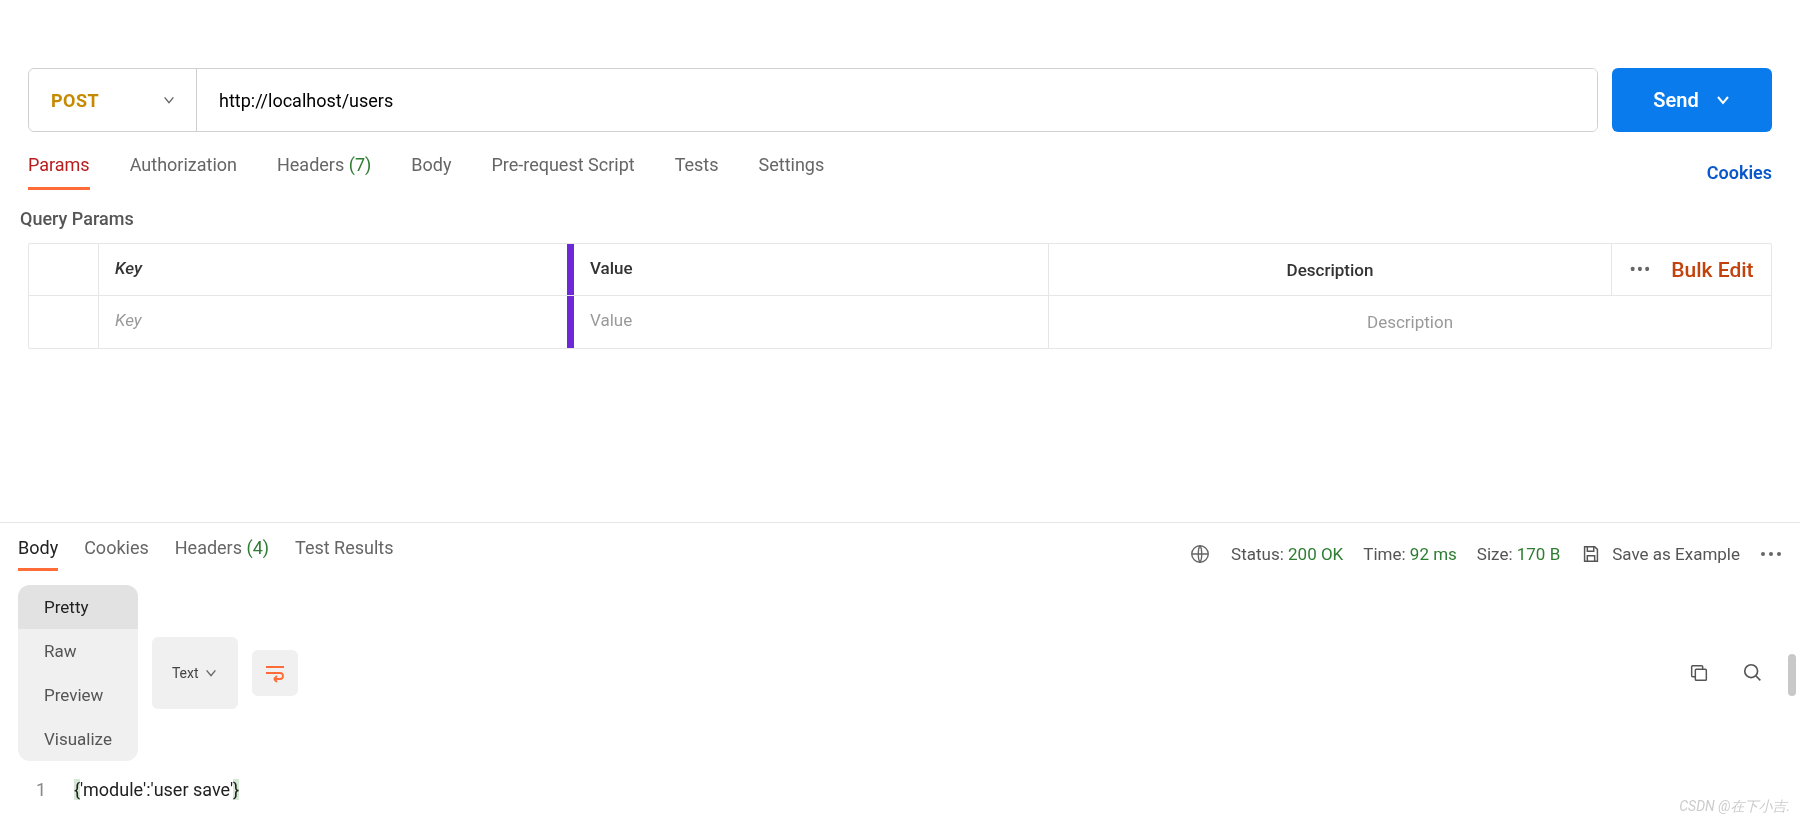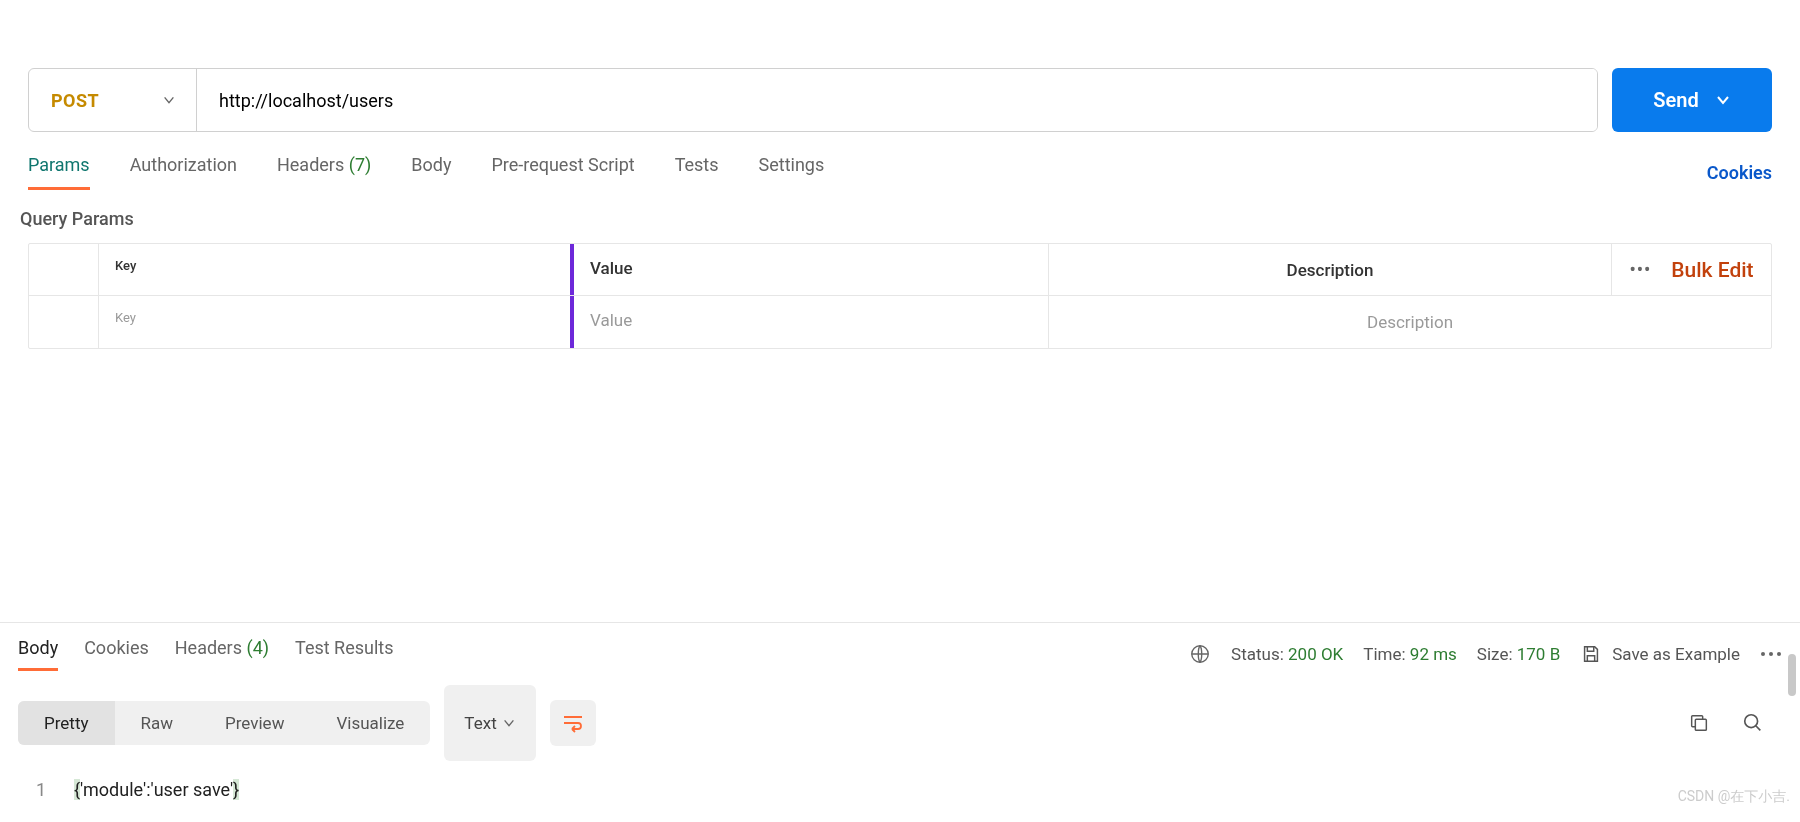--- a/index.html
+++ b/index.html
@@ -8,62 +8,62 @@
 .request-bar { display: flex; gap: 14px; padding: 24px 28px 0 28px; align-items: stretch; margin-top: 44px; }
 .url-group { flex: 1; display: flex; border: 1px solid #d0d0d0; border-radius: 6px; overflow: hidden; height: 64px; }
 .method-select { width: 168px; display: flex; align-items: center; justify-content: space-between; padding: 0 20px 0 22px; border-right: 1px solid #d0d0d0; cursor: pointer; }
 .method-label { font-weight: 700; font-size: 18px; color: #c58a00; letter-spacing: 0.5px; }
 .chevron { width: 14px; height: 14px; }
 .url-input { flex: 1; border: none; outline: none; font-size: 18px; padding: 0 22px; }
 .send-btn { width: 160px; background: #097bed; color: #fff; border: none; border-radius: 6px; display: flex; align-items: center; justify-content: center; gap: 16px; font-size: 20px; font-weight: 600; cursor: pointer; padding: 0 26px; }
 
 .req-tabs { display: flex; align-items: center; padding: 22px 28px 0 28px; gap: 40px; border-bottom: none; }
 .req-tab { font-size: 18px; color: #666; padding-bottom: 12px; cursor: pointer; border-bottom: 3px solid transparent; }
-.req-tab.active { color: #0f766e; border-bottom-color: #ff6c37; }
+.req-tab.active { color: #b91c1c; border-bottom-color: #ff6c37; }
 .req-tab .count { color: #2e7d32; }
 .cookies-link { margin-left: auto; color: #0a58ca; font-weight: 600; font-size: 18px; cursor: pointer; }
 
 .section-label { font-size: 18px; color: #555; padding: 18px 28px 14px 20px; font-weight: 500; }
 
 .params-table { margin: 0 28px; border: 1px solid #e6e6e6; border-radius: 2px; }
 .pt-row { display: flex; border-bottom: 1px solid #e6e6e6; min-height: 52px; align-items: stretch; }
 .pt-row:last-child { border-bottom: none; }
 .pt-check { width: 70px; border-right: 1px solid #e6e6e6; }
-.pt-key { flex: 0 0 475px; border-right: 4px solid #6d28d9; padding: 14px 16px; font-size: 13px; }
+.pt-key { flex: 0 0 475px; border-right: 7px solid #6d28d9; padding: 14px 16px; font-size: 17px; font-style: italic; }
 .pt-val { flex: 0 0 475px; border-right: 1px solid #e6e6e6; padding: 14px 16px; font-size: 17px; }
 .pt-desc { flex: 1; padding: 14px 16px; font-size: 17px; display: flex; align-items: center; justify-content: center; }
 .pt-actions { width: 160px; display: flex; align-items: center; justify-content: center; gap: 20px; border-left: 1px solid #e6e6e6; }
 .pt-header { color: #333; font-weight: 500; }
 .pt-placeholder { color: #9a9a9a; }
 .bulk-edit { font-size: 21px; color: #c2410c; cursor: pointer; }
 .dots { font-size: 18px; color: #666; letter-spacing: 1px; cursor: pointer; }
 
 .response-pane { position: absolute; bottom: 0; left: 0; right: 0; border-top: 1px solid #e6e6e6; background: #fff; }
 .resp-tabs { display: flex; align-items: center; padding: 14px 18px 0 18px; gap: 26px; }
 .resp-tab { font-size: 18px; color: #666; padding-bottom: 10px; cursor: pointer; border-bottom: 3px solid transparent; }
 .resp-tab.active { color: #212121; border-bottom-color: #ff6c37; }
 .resp-tab .count { color: #2e7d32; }
 .resp-meta { margin-left: auto; display: flex; align-items: center; gap: 20px; font-size: 17px; color: #555; }
 .resp-meta .green { color: #2e7d32; }
 .globe-icon, .save-icon, .more-icon { display: inline-flex; align-items: center; }
 .save-example { display: flex; align-items: center; gap: 10px; cursor: pointer; }
 
 .resp-toolbar { display: flex; align-items: center; padding: 14px 18px; gap: 14px; }
-.view-tabs { display: flex; background: #f0f0f0; border-radius: 6px; overflow: hidden; }
+.view-tabs { display: flex; background: #f0f0f0; border-radius: 12px; overflow: hidden; flex-direction: column; }
 .view-tab { padding: 12px 26px; font-size: 17px; color: #555; cursor: pointer; }
 .view-tab.active { background: #e2e2e2; color: #212121; }
-.format-select { display: flex; align-items: center; gap: 5px; padding: 28px 20px; background: #f0f0f0; border-radius: 6px; cursor: pointer; font-size: 17px; color: #444; }
+.format-select { display: flex; align-items: center; gap: 5px; padding: 28px 20px; background: #f0f0f0; border-radius: 6px; cursor: pointer; font-size: 14px; color: #444; }
 .wrap-btn { width: 46px; height: 46px; background: #f0f0f0; border-radius: 6px; display: flex; align-items: center; justify-content: center; cursor: pointer; }
 .resp-actions-right { margin-left: auto; display: flex; gap: 32px; align-items: center; padding-right: 18px; }
 
 .code-area { padding: 4px 18px 22px 18px; font-family: "SFMono-Regular", Consolas, monospace; font-size: 18px; display: flex; }
 .line-no { width: 56px; text-align: right; padding-right: 28px; color: #888; }
 .code-line .brace { background: #d6e8d6; }
 
-.watermark { position: absolute; right: 10px; bottom: 16px; font-size: 14px; color: #ccc; }
+.watermark { position: absolute; right: 10px; bottom: 6px; font-size: 14px; color: #ccc; font-style: italic; }
 .scrollbit { position: absolute; right: 4px; bottom: 126px; width: 8px; height: 42px; background: #c8c8c8; border-radius: 4px; }
 
 svg { display: block; }
 </style>
 </head>
 <body>
 
 <div class="request-bar">
   <div class="url-group">
     <div class="method-select">

